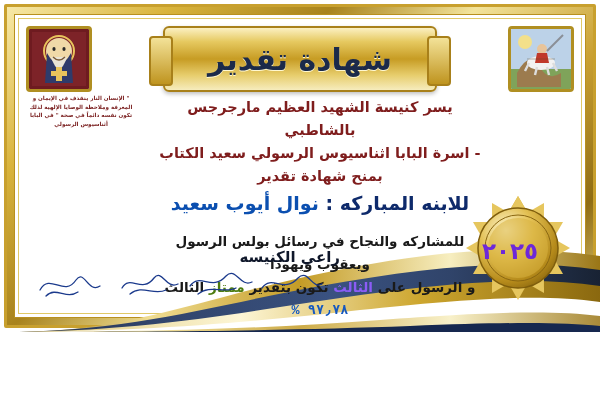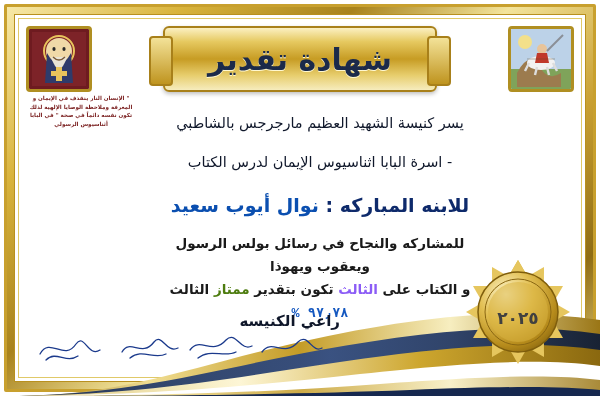--- a/index.html
+++ b/index.html
@@ -3,21 +3,21 @@
 <meta charset="utf-8">
 <style>
   html, body {
     margin: 0;
     padding: 0;
     background: #ffffff;
   }
   .cert {
     position: relative;
     width: 600px;
-    height: 396px;
+    height: 332px;
     overflow: hidden;
     background: #ffffff;
     font-family: "DejaVu Sans", sans-serif;
   }
 
   
   .frame-outer {
     position: absolute;
     inset: 4px;
     border: 3px solid #c8a02e;
@@ -119,26 +119,25 @@
     position: absolute;
     top: 96px;
     left: 150px;
     right: 110px;
     text-align: center;
     color: #111;
   }
   .line {
     font-size: 14.5px;
     line-height: 1.58;
-    font-weight: normal;
-    color: #0f172a;
-    margin-top: 16px;
+    font-weight: bold;
+    color: #7f1d1d;
   }
   .name-line {
-    margin-top: 20px;
+    margin-top: 4px;
     font-size: 19px;
     font-weight: bold;
     color: #0e2a6b;
   }
   .name-line .student {
     color: #0b4fb0;
   }
   .detail {
     margin-top: 16px;
     font-size: 13.5px;
@@ -177,24 +176,24 @@
     bottom: 30px;
     width: 108px;
     height: 108px;
     z-index: 6;
   }
   .seal-year {
     position: absolute;
     right: 46px;
     bottom: 68px;
     width: 72px;
-    text-align: center;
-    font-size: 17px;
-    font-weight: bold;
-    color: #404040;
+    text-align: left;
+    font-size: 23px;
+    font-weight: bold;
+    color: #6d28d9;
     z-index: 7;
     letter-spacing: 1px;
   }
 </style>
 </head>
 <body>
 
 <div class="cert">
 
   <div class="frame-outer"></div>
@@ -271,31 +270,32 @@
       <path d="M24 28 Q30 34 36 28" stroke="#7a5a36" stroke-width="1.4" fill="none"></path>
       <rect x="27" y="38" width="6" height="14" fill="#e8c45c"></rect>
       <rect x="22" y="42" width="16" height="5" fill="#e8c45c"></rect>
     </svg>
   </div>
 
   <div class="saint-caption">" الإنسان النار ينقذف في الإيمان و المعرفة وملاحظة الوصايا الإلهية لذلك تكون نفسه دائماً في صحة " في البابا أثناسيوس الرسولي</div>
 
   <div class="body-text">
     <div class="line">يسر كنيسة الشهيد العظيم مارجرجس بالشاطبي</div>
-    <div class="line">- اسرة البابا اثناسيوس الإيمان لدرس الكتاب</div>
+    <div class="line">- اسرة البابا اثناسيوس الرسولي سعيد الكتاب</div>
+    <div class="line">بمنح شهادة تقدير</div>
 
     <div class="name-line">
       <span>للابنه المباركه :</span>
       <span class="student">نوال أيوب سعيد</span>
     </div>
 
     <div class="detail">
       <div>للمشاركه والنجاح في رسائل بولس الرسول ويعقوب ويهوذا</div>
       <div>
-        <span>و الكتاب على</span>
+        <span>و الرسول على</span>
         <span class="blue">الثالث</span>
         <span>تكون بتقدير</span>
         <span class="red">ممتاز</span>
         <span>الثالث</span>
         <span class="pct">٩٧٫٧٨ %</span>
       </div>
     </div>
   </div>
 
   <div class="sign-title">راعي الكنيسه</div>

